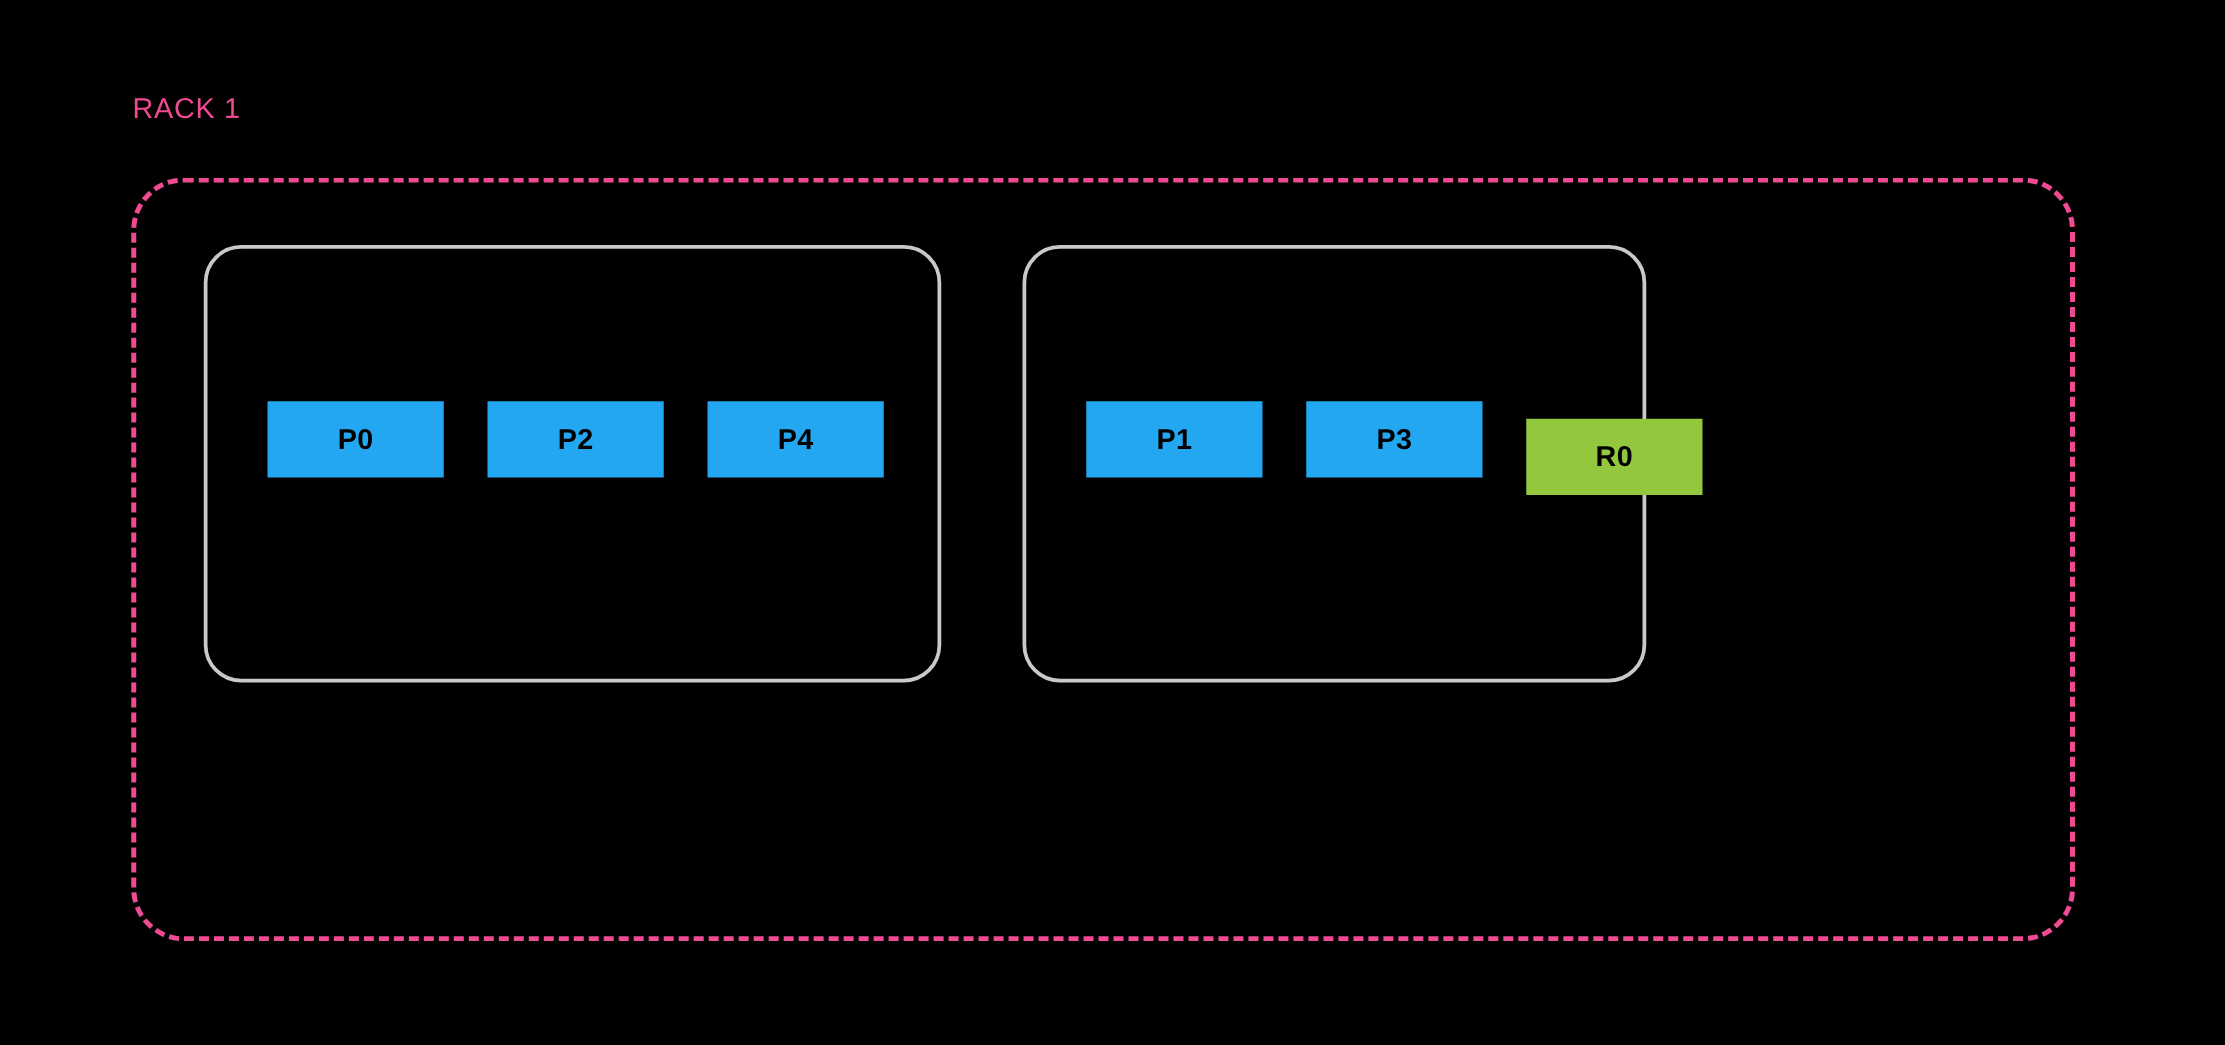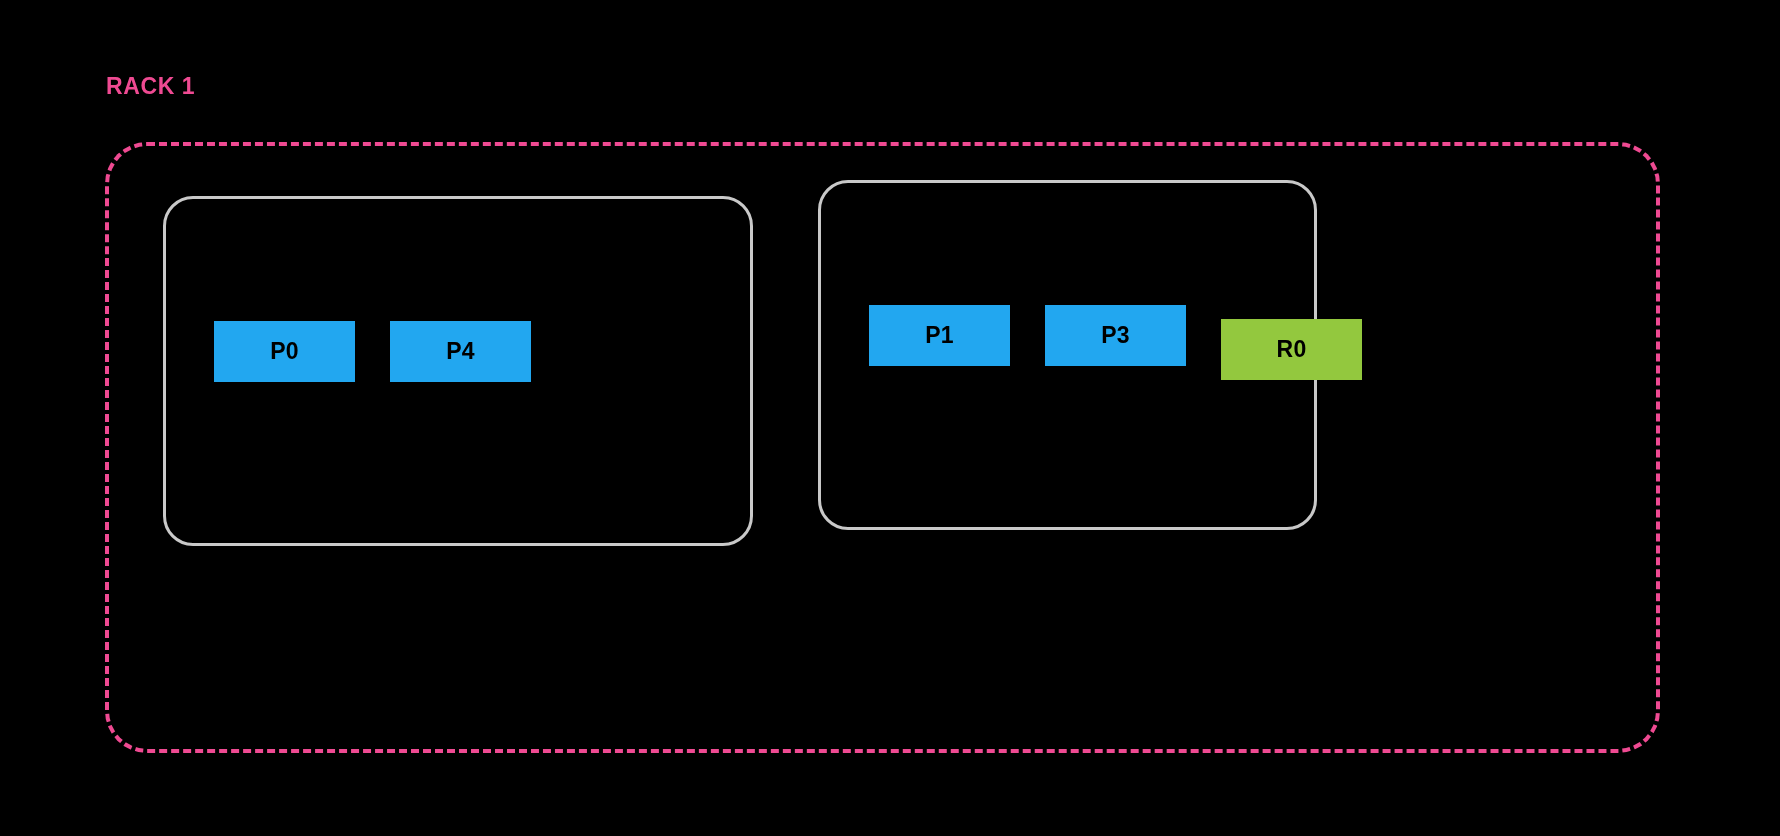--- a/index.html
+++ b/index.html
@@ -21,21 +21,21 @@
     height: 836px;
     background: #000000;
   }
 
   
   .rack-label {
     position: absolute;
     left: 106px;
     top: 75px;
     font-size: 23px;
-    font-weight: bold;
+    font-weight: normal;
     letter-spacing: 0.6px;
     color: #ef4a92;
     white-space: nowrap;
     line-height: 1;
   }
 
   
   .rack-boundary {
     position: absolute;
     left: 105px;
@@ -50,21 +50,21 @@
 
   
   .node-group {
     position: absolute;
     box-sizing: border-box;
     border: 3px solid #c9c9c9;
     border-radius: 30px;
     background: transparent;
   }
   .node-group.left  { left: 163px;  top: 196px; width: 590px; height: 350px; }
-  .node-group.right { left: 818px;  top: 180px; width: 499px; height: 350px; }
+  .node-group.right { left: 818px;  top: 196px; width: 499px; height: 350px; }
 
   
   .cell-rows {
     position: absolute;
     left: 48px;
     top: 122px;
     right: 0;
     display: flex;
     flex-direction: row;
     gap: 48px;
@@ -97,20 +97,21 @@
 <div id="canvas">
 
   <div class="rack-label">RACK 1</div>
 
   <div class="rack-boundary"></div>
 
   <div class="node-group left">
     <div class="cell-rows">
       <div class="cell-row">
         <div class="cell primary">P0</div>
+        <div class="cell primary">P2</div>
         <div class="cell primary">P4</div>
       </div>
     </div>
   </div>
 
   <div class="node-group right">
     <div class="cell-rows">
       <div class="cell-row">
         <div class="cell primary">P1</div>
         <div class="cell primary">P3</div>

